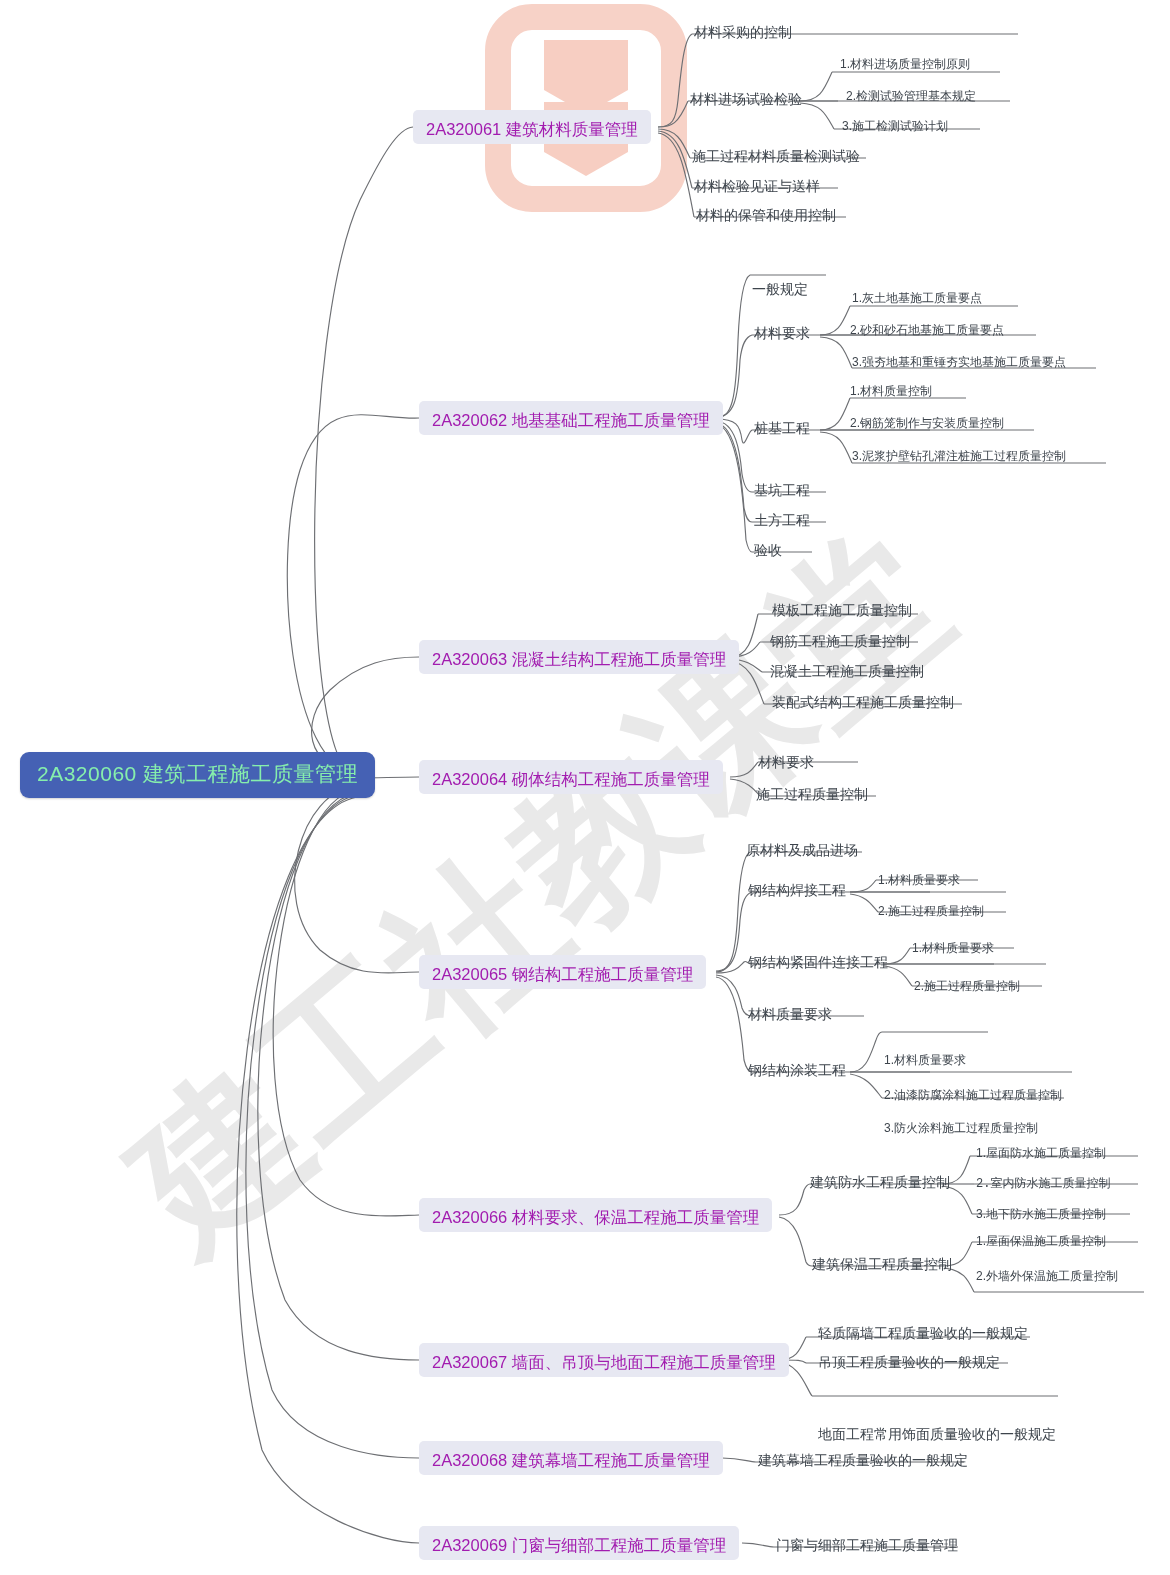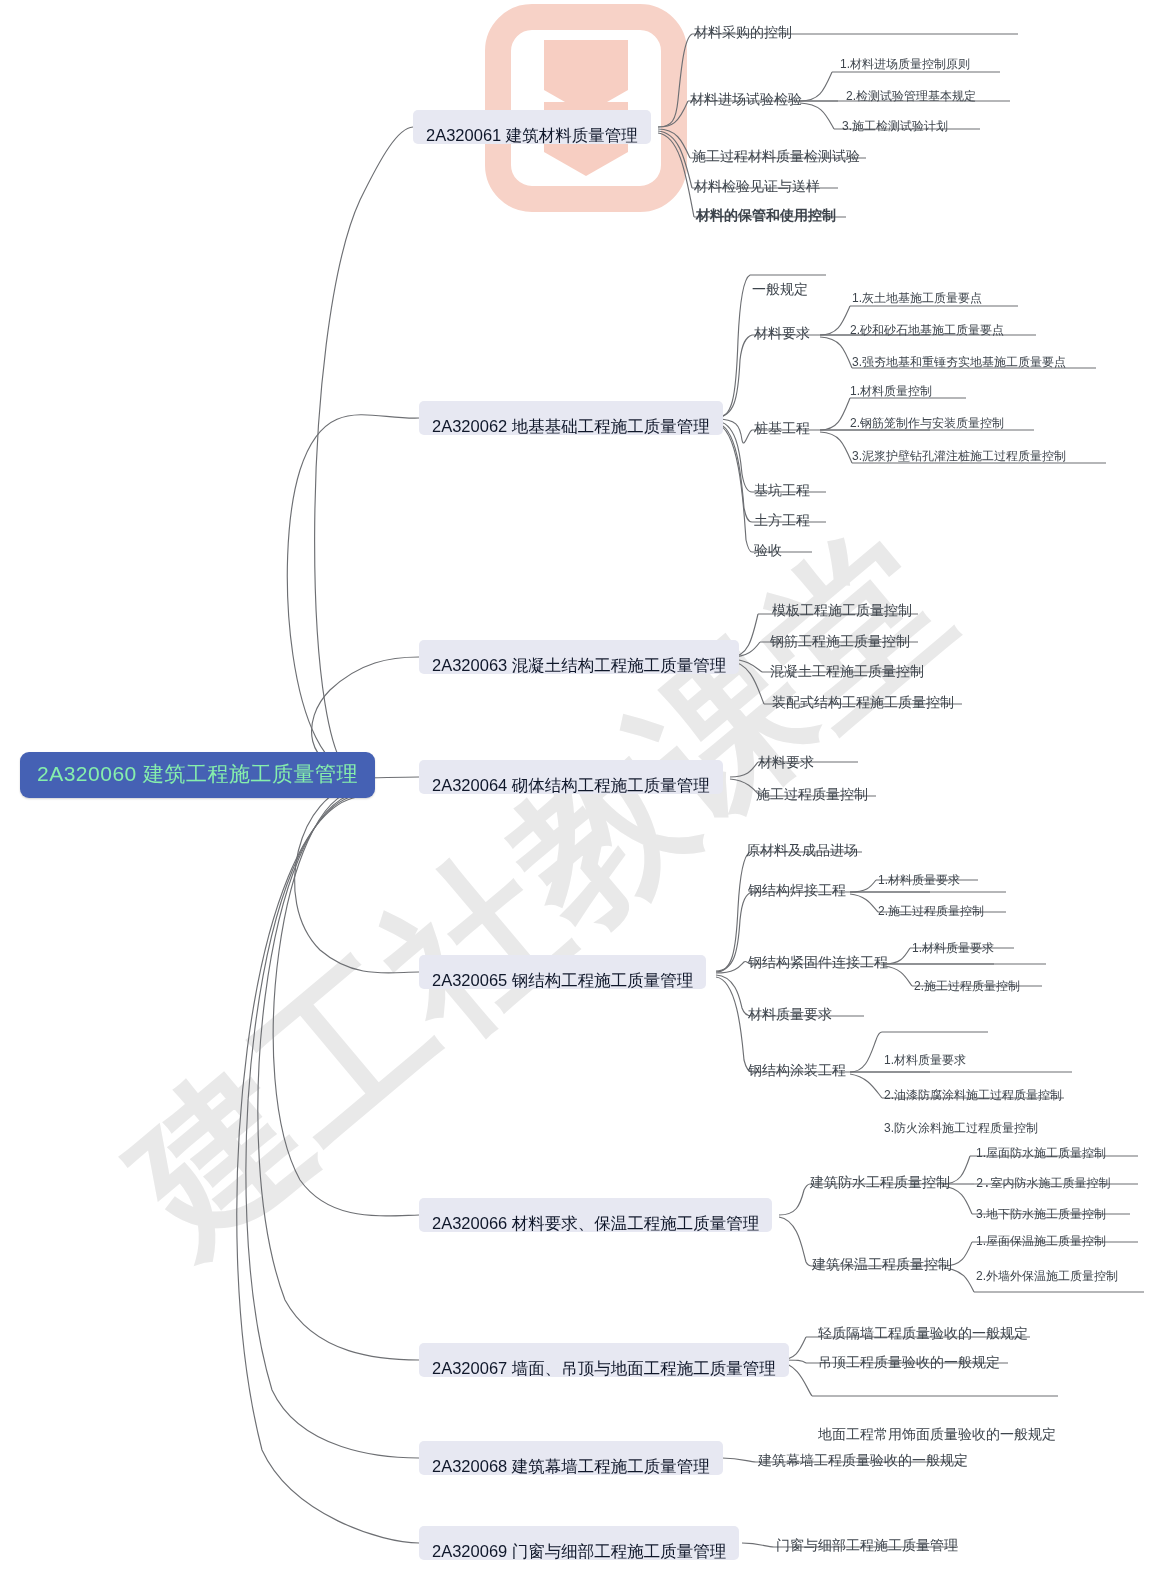--- a/index.html
+++ b/index.html
@@ -9,22 +9,22 @@
   #wm-text{position:absolute;left:0;top:0;width:1170px;height:1575px;pointer-events:none;}
   #links{position:absolute;left:0;top:0;width:1170px;height:1575px;pointer-events:none;}
   .node{position:absolute;box-sizing:border-box;white-space:nowrap;}
   .node.root{
     background:#4561b4;color:#86efac;border-radius:9px;
     font-size:21px;line-height:44px;height:46px;padding:0 17px;
     letter-spacing:.5px;
     box-shadow:0 1px 2px rgba(0,0,0,.18);
   }
   .node.lvl2{
-    background:#e7e8f2;color:#0f172a;border-radius:5px;
-    font-size:16.5px;line-height:34px;height:34px;padding:8px 13px;
+    background:#e7e8f2;color:#a21caf;border-radius:5px;
+    font-size:16.5px;line-height:34px;height:34px;padding:2px 13px;
   }
   .node.lvl3,.node.lvl4{
     color:#3d444c;background:transparent;
     font-size:14px;line-height:20px;height:20px;padding:0;
   }
   .node.lvl4{font-size:12px;}
 </style>
 </head>
 <body>
 
@@ -193,21 +193,21 @@
   <div class="node lvl2" style="left:419px;top:955px;">2A320065 钢结构工程施工质量管理</div>
   <div class="node lvl2" style="left:419px;top:1198px;">2A320066 材料要求、保温工程施工质量管理</div>
   <div class="node lvl2" style="left:419px;top:1343px;">2A320067 墙面、吊顶与地面工程施工质量管理</div>
   <div class="node lvl2" style="left:419px;top:1441px;">2A320068 建筑幕墙工程施工质量管理</div>
   <div class="node lvl2" style="left:419px;top:1526px;">2A320069 门窗与细部工程施工质量管理</div>
 
   <div class="node lvl3" style="left:694px;top:22px;">材料采购的控制</div>
   <div class="node lvl3" style="left:690px;top:89px;">材料进场试验检验</div>
   <div class="node lvl3" style="left:692px;top:146px;">施工过程材料质量检测试验</div>
   <div class="node lvl3" style="left:694px;top:176px;">材料检验见证与送样</div>
-  <div class="node lvl3" style="left:696px;top:205px;font-weight:bold;">材料的保管和使用控制</div>
+  <div class="node lvl3" style="left:696px;top:205px;">材料的保管和使用控制</div>
   <div class="node lvl4" style="left:840px;top:54px;">1.材料进场质量控制原则</div>
   <div class="node lvl4" style="left:846px;top:86px;">2.检测试验管理基本规定</div>
   <div class="node lvl4" style="left:842px;top:116px;">3.施工检测试验计划</div>
 
   <div class="node lvl3" style="left:752px;top:279px;">一般规定</div>
   <div class="node lvl3" style="left:754px;top:323px;">材料要求</div>
   <div class="node lvl3" style="left:754px;top:418px;">桩基工程</div>
   <div class="node lvl3" style="left:754px;top:480px;">基坑工程</div>
   <div class="node lvl3" style="left:754px;top:510px;">土方工程</div>
   <div class="node lvl3" style="left:754px;top:540px;">验收</div>

